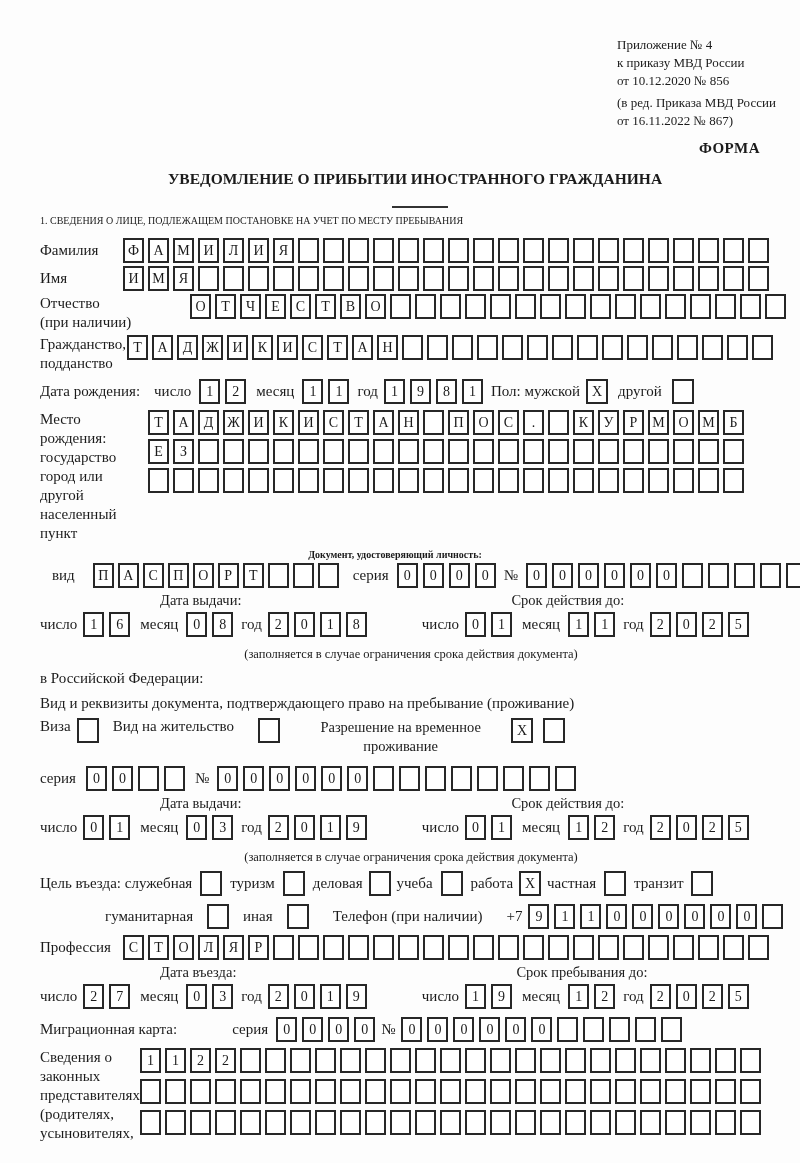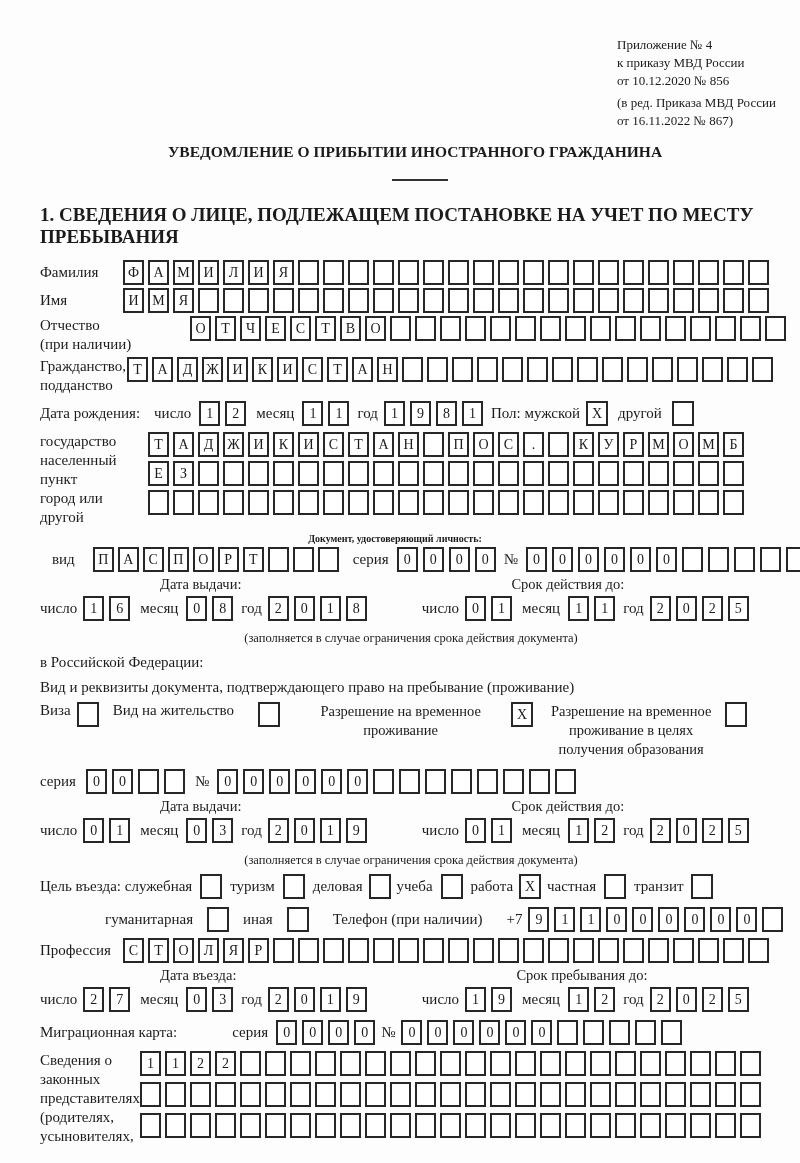--- a/index.html
+++ b/index.html
@@ -6,21 +6,21 @@
   .page{
     width:800px;min-height:1163px;margin:0 auto;background:#fdfdfd;color:#1b1b1b;
     font-family:"Liberation Serif","DejaVu Serif",serif;
     box-sizing:border-box;padding:36px 10px 20px 40px;position:relative;
   }
   .hdr{margin-left:577px;font-size:13px;line-height:18px;}
   .hdr .gap{margin-top:4px;}
   .forma{margin-top:10px;margin-right:30px;text-align:right;font-weight:bold;font-size:15px;letter-spacing:.5px;}
   .title{margin-top:10px;text-align:center;font-weight:bold;font-size:15.5px;line-height:24px;}
   .blank{display:inline-block;width:56px;border-bottom:2.5px solid #333;height:14px;margin-left:10px;}
-  .sect{margin-top:16px;font-weight:bold;font-size:19px;}
+  .sect{font-weight:normal;font-size:10px;}
   .frow{display:flex;align-items:center;margin-top:3px;}
   .frow.top{align-items:flex-start;}
   .flabel{font-size:15px;line-height:19px;flex:none;}
   .w83{width:83px;}  .w150{width:150px;}  .w87{width:87px;}  .w108{width:108px;}  .w100{width:100px;}
   .boxes{display:flex;gap:4px;flex:none;}
   .boxes.sp{gap:5px;}
   .cell{width:21px;height:25px;border:2px solid #272727;box-sizing:border-box;background:#fff;
         display:flex;align-items:center;justify-content:center;font-size:14px;flex:none;}
   .checkbox{width:22px;height:25px;border:2px solid #272727;box-sizing:border-box;background:#fff;
         display:flex;align-items:center;justify-content:center;font-size:14px;flex:none;}
@@ -42,20 +42,21 @@
 <div class="page">
 
   <div class="hdr">
     <div>Приложение № 4</div>
     <div>к приказу МВД России</div>
     <div>от 10.12.2020 № 856</div>
     <div class="gap">(в ред. Приказа МВД России</div>
     <div>от 16.11.2022 № 867)</div>
   </div>
 
+  <div class="forma">ФОРМА</div>
 
   <div class="title">
     <div>УВЕДОМЛЕНИЕ О ПРИБЫТИИ ИНОСТРАННОГО ГРАЖДАНИНА</div>
     <div>
       <span class="blank"></span>
     </div>
   </div>
 
   <div class="sect">1. СВЕДЕНИЯ О ЛИЦЕ, ПОДЛЕЖАЩЕМ ПОСТАНОВКЕ НА УЧЕТ ПО МЕСТУ ПРЕБЫВАНИЯ</div>
 
@@ -211,23 +212,24 @@
         <div class="cell">1</div>
       </div>
     <span class="lbl ml8">Пол: мужской</span>
     <div class="checkbox ml6">X</div>
     <span class="lbl ml10">другой</span>
     <div class="checkbox ml10"></div>
   </div>
 
   <div class="frow top mt6">
     <div class="flabel w108">
+      <div>Место рождения:</div>
       <div>государство</div>
+      <div>город или другой</div>
       <div>населенный пункт</div>
-      <div>город или другой</div>
     </div>
     <div class="col">
       <div class="boxes">
           <div class="cell">Т</div>
           <div class="cell">А</div>
           <div class="cell">Д</div>
           <div class="cell">Ж</div>
           <div class="cell">И</div>
           <div class="cell">К</div>
           <div class="cell">И</div>
@@ -388,21 +390,20 @@
   <div class="plain">в Российской Федерации:</div>
   <div class="plain">Вид и реквизиты документа, подтверждающего право на пребывание (проживание)</div>
 
   <div class="frow top mt6">
     <span class="lbl">Виза</span>
     <div class="checkbox ml6"></div>
     <span class="lbl ml14">Вид на жительство</span>
     <div class="checkbox ml24"></div>
     <div class="cblabel w205 ml18">Разрешение на временное проживание</div>
     <div class="checkbox ml8">X</div>
-    <div class="cblabel w168 ml14">Разрешение на временное проживание в целях получения образования</div>
     <div class="checkbox ml10"></div>
   </div>
 
   <div class="frow mt10">
     <span class="lbl">серия</span>
     <div class="boxes sp ml10">
         <div class="cell">0</div>
         <div class="cell">0</div>
         <div class="cell"></div>
         <div class="cell"></div>

